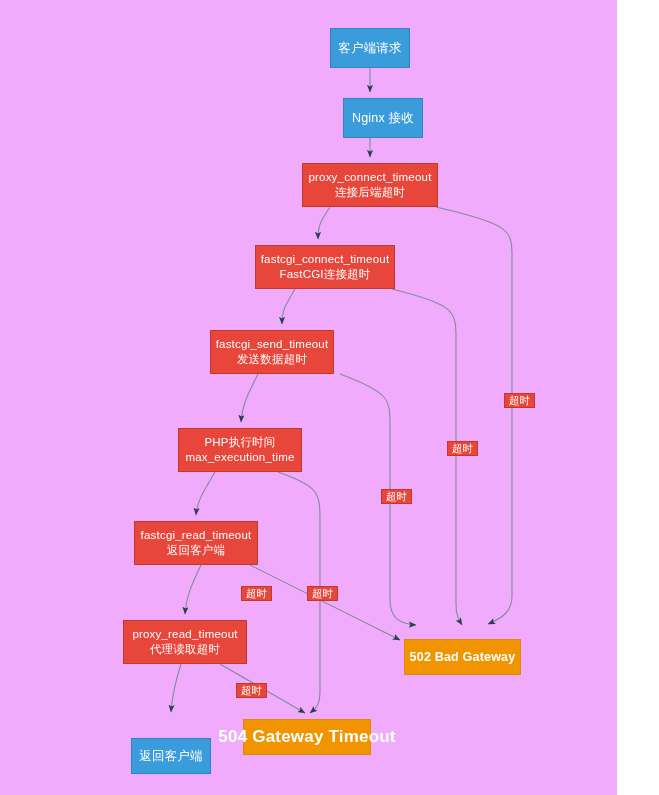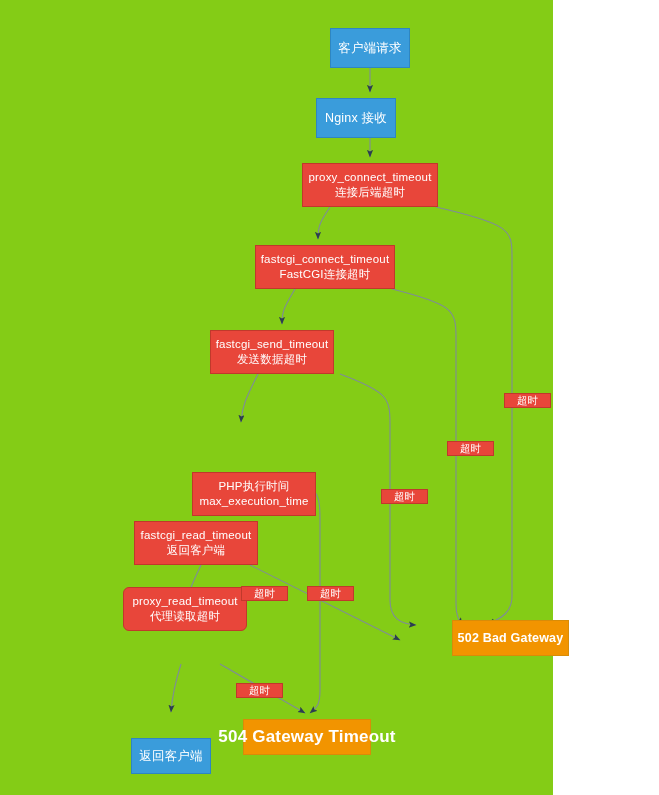--- a/index.html
+++ b/index.html
@@ -1,28 +1,28 @@
 <!DOCTYPE html>
 <html><head>
 <meta charset="utf-8">
 <style>
   html,body{margin:0;padding:0;background:#ffffff;}
   body{width:659px;height:795px;font-family:"Liberation Sans",sans-serif;overflow:hidden;}
-  #canvas{position:relative;width:553px;height:795px;background:#84cc16;}
+  #canvas{position:relative;width:617px;height:795px;background:#f0abfc;}
   #edges{position:absolute;left:0;top:0;width:659px;height:795px;pointer-events:none;}
   .node{position:absolute;box-sizing:border-box;display:flex;flex-direction:column;
         align-items:center;justify-content:center;color:#ffffff;text-align:center;
         line-height:1.28;letter-spacing:.2px;}
   .node .l1,.node .l2{display:block;white-space:nowrap;}
   .n-blue{background:#3a9cdb;border:1px solid #2e86c1;font-size:12.5px;}
   .n-red{background:#e8463a;border:1px solid #c0392b;font-size:11.5px;}
   .n-orange{background:#f29400;border:1px solid #d88c08;font-size:17px;font-weight:bold;}
   .n-orange.o502{font-size:12.5px;}
   .elabel{position:absolute;box-sizing:border-box;background:#e8463a;border:1px solid #c0392b;
-          color:#ffffff;font-size:10.5px;line-height:13px;padding:0 12px;white-space:nowrap;
+          color:#ffffff;font-size:10.5px;line-height:13px;padding:0 4px;white-space:nowrap;
           text-align:right;}
 </style>
 </head>
 <body>
 
 <div id="canvas">
   <svg id="edges" viewBox="0 0 659 795">
     <defs>
       <marker id="arrow" markerWidth="9" markerHeight="9" refX="7.2" refY="3.1" orient="auto" markerUnits="userSpaceOnUse">
         <path d="M 0 0 L 7.6 3.1 L 0 6.2 L 1.6 3.1 Z" fill="#2c3e50"></path>
@@ -42,54 +42,54 @@
         <path d="M 250 565 L 400 640" fill="none" stroke="#7f8c98" stroke-width="1.1" marker-end="url(#arrow)"></path>
         <path d="M 340 374 C 388 392 390 398 390 424 L 390 600 C 390 618 400 624 416 625" fill="none" stroke="#7f8c98" stroke-width="1.1" marker-end="url(#arrow)"></path>
         <path d="M 392 289 C 452 304 456 310 456 336 L 456 604 C 456 616 459 620 462 625" fill="none" stroke="#7f8c98" stroke-width="1.1" marker-end="url(#arrow)"></path>
         <path d="M 436 207 C 510 224 512 230 512 256 L 512 596 C 512 612 502 618 488 624" fill="none" stroke="#7f8c98" stroke-width="1.1" marker-end="url(#arrow)"></path>
       </g>
   </svg>
   <div id="nodes-layer">
       <div class="node n-blue" style="left: 330px; top: 28px; width: 80px; height: 40px;">
         <span class="l1">客户端请求</span>
       </div>
-      <div class="node n-blue" style="left: 316px; top: 98px; width: 80px; height: 40px;">
+      <div class="node n-blue" style="left: 343px; top: 98px; width: 80px; height: 40px;">
         <span class="l1">Nginx 接收</span>
       </div>
       <div class="node n-red" style="left: 302px; top: 163px; width: 136px; height: 44px; align-items: center;">
         <span class="l1">proxy_connect_timeout</span>
         <span class="l2">连接后端超时</span>
       </div>
       <div class="node n-red" style="left: 255px; top: 245px; width: 140px; height: 44px;">
         <span class="l1">fastcgi_connect_timeout</span>
         <span class="l2">FastCGI连接超时</span>
       </div>
       <div class="node n-red" style="left: 210px; top: 330px; width: 124px; height: 44px; text-align: right;">
         <span class="l1">fastcgi_send_timeout</span>
         <span class="l2">发送数据超时</span>
       </div>
-      <div class="node n-red" style="left: 192px; top: 428px; width: 124px; height: 44px; margin-top: 44px;">
+      <div class="node n-red" style="left: 178px; top: 428px; width: 124px; height: 44px;">
         <span class="l1">PHP执行时间</span>
         <span class="l2">max_execution_time</span>
       </div>
       <div class="node n-red" style="left: 134px; top: 521px; width: 124px; height: 44px;">
         <span class="l1">fastcgi_read_timeout</span>
         <span class="l2">返回客户端</span>
       </div>
-      <div class="node n-red" style="left: 123px; top: 587px; width: 124px; height: 44px; border-radius: 6px;">
+      <div class="node n-red" style="left: 123px; top: 620px; width: 124px; height: 44px;">
         <span class="l1">proxy_read_timeout</span>
         <span class="l2">代理读取超时</span>
       </div>
       <div class="node n-blue" style="left: 131px; top: 718px; width: 80px; height: 36px; margin-top: 20px;">
         <span class="l1">返回客户端</span>
       </div>
       <div class="node n-orange" style="left: 243px; top: 719px; width: 128px; height: 36px;">
         <span class="l1">504 Gateway Timeout</span>
       </div>
-      <div class="node n-orange o502" style="left: 404px; top: 620px; width: 117px; height: 36px; margin-left: 48px;">
+      <div class="node n-orange o502" style="left: 404px; top: 639px; width: 117px; height: 36px;">
         <span class="l1">502 Bad Gateway</span>
       </div>
     </div>
   <div id="labels-layer">
       <div class="elabel" style="left: 236px; top: 683px;">超时</div>
       <div class="elabel" style="left: 307px; top: 586px;">超时</div>
       <div class="elabel" style="left: 241px; top: 586px;">超时</div>
       <div class="elabel" style="left: 381px; top: 489px;">超时</div>
       <div class="elabel" style="left: 447px; top: 441px;">超时</div>
       <div class="elabel" style="left: 504px; top: 393px;">超时</div>

